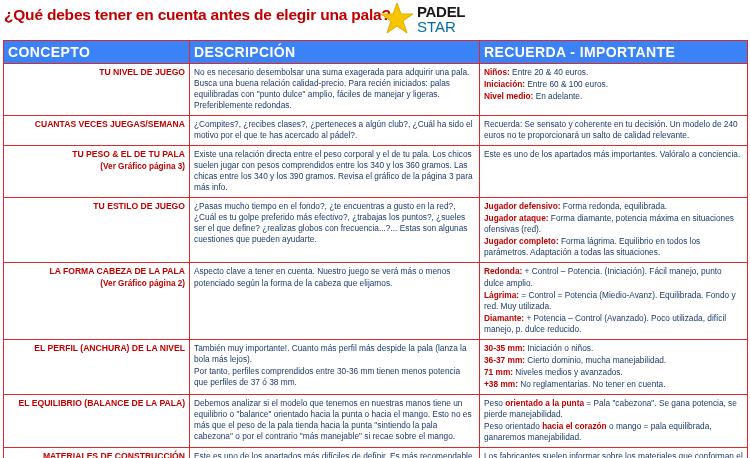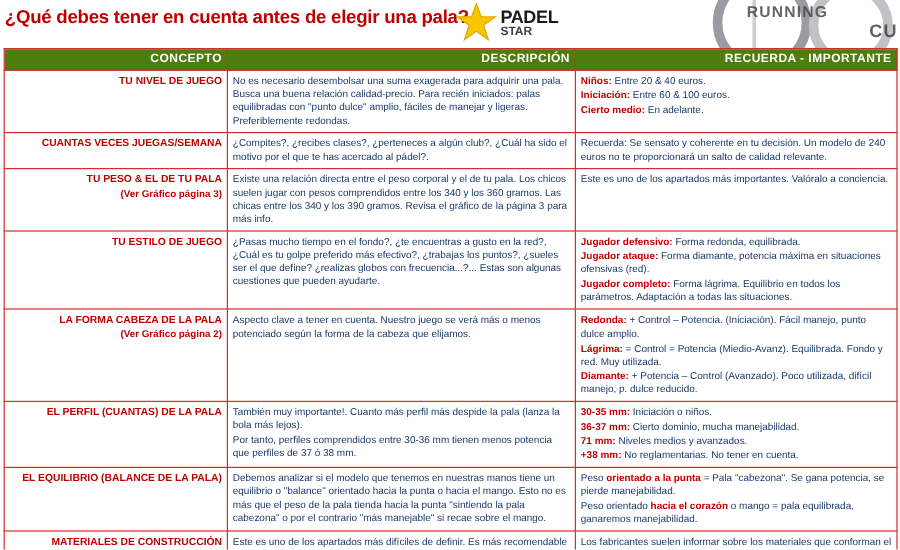--- a/index.html
+++ b/index.html
@@ -51,23 +51,23 @@
     flex-direction: column;
     line-height: 1.0;
   }
   .logo-text .l1 {
     font-size: 15px;
     font-weight: bold;
     color: #1a1a1a;
     letter-spacing: -0.3px;
   }
   .logo-text .l2 {
-    font-size: 10px;
-    font-weight: bold;
-    color: #404040;
+    font-size: 15px;
+    font-weight: normal;
+    color: #0369a1;
     letter-spacing: 0px;
   }
 
   
   .deco {
     position: absolute;
     right: 0;
     top: 0;
     width: 280px;
     height: 40px;
@@ -130,25 +130,25 @@
     margin: 0 3px;
     table-layout: fixed;
     background: #fff;
   }
   table.grid th, table.grid td {
     border: 1px solid #d92b2b;
     vertical-align: top;
     padding: 3px 4px;
   }
   thead th {
-    background: #4d7c0f;
+    background: #3b82f6;
     color: #ffffff;
-    font-size: 10px;
-    font-weight: bold;
-    text-align: right;
+    font-size: 14px;
+    font-weight: bold;
+    text-align: left;
     letter-spacing: 0.4px;
     padding: 3px 2px;
     border-color: #c00000;
   }
   .col-concept { width: 186px; }
   .col-desc    { width: 290px; }
   .col-rec     { width: 268px; }
 
   td.concept {
     text-align: right;
@@ -170,27 +170,20 @@
     line-height: 1.33;
   }
   td.desc p, td.rec p { margin: 0 0 1px 0; }
   .red { color: #c00000; font-weight: bold; text-align: right; }
 </style>
 </head>
 <body>
 
 <div class="header">
 
-  <div class="deco">
-    <div class="ring r1"></div>
-    <div class="ring r2"></div>
-    <div class="vstripe"></div>
-    <div class="word">RUNNING</div>
-    <div class="word2">CU</div>
-  </div>
 
   <div class="headline">¿Qué debes tener en cuenta antes de elegir una pala?</div>
 
   <div class="logo">
     <span class="logo-star">
       <svg width="34" height="34" viewBox="0 0 34 34">
         <polygon points="17,1 21,12 33,12 23,19 27,31 17,24 7,31 11,19 1,12 13,12" fill="#f7c600" stroke="#e2a900" stroke-width="1"></polygon>
       </svg>
     </span>
     <span class="logo-text">
@@ -217,21 +210,21 @@
   </thead>
   <tbody id="tbody">
       <tr>
         <td class="concept"><span>TU NIVEL DE JUEGO</span></td>
         <td class="desc">
           <p>No es necesario desembolsar una suma exagerada para adquirir una pala. Busca una buena relación calidad-precio. Para recién iniciados: palas equilibradas con "punto dulce" amplio, fáciles de manejar y ligeras. Preferiblemente redondas.</p>
         </td>
         <td class="rec">
           <p><span class="red">Niños:</span><span> Entre 20 &amp; 40 euros.</span></p>
           <p><span class="red">Iniciación:</span><span> Entre 60 &amp; 100 euros.</span></p>
-          <p><span class="red">Cierto medio:</span><span> En adelante.</span></p>
+          <p><span class="red">Nivel medio:</span><span> En adelante.</span></p>
         </td>
       </tr>
       <tr>
         <td class="concept"><span>CUANTAS VECES JUEGAS/SEMANA</span></td>
         <td class="desc">
           <p>¿Compites?, ¿recibes clases?, ¿perteneces a algún club?, ¿Cuál ha sido el motivo por el que te has acercado al pádel?.</p>
         </td>
         <td class="rec">
           <p><span>Recuerda: Se sensato y  coherente en tu decisión. Un modelo de 240 euros no te proporcionará un salto de calidad relevante.</span></p>
         </td>
@@ -261,21 +254,21 @@
         <td class="desc">
           <p>Aspecto clave a tener en cuenta. Nuestro juego se verá más o menos potenciado según la forma de la cabeza que elijamos.</p>
         </td>
         <td class="rec">
           <p><span class="red">Redonda:</span><span> + Control – Potencia. (Iniciación). Fácil manejo, punto dulce amplio.</span></p>
           <p><span class="red">Lágrima:</span><span> = Control = Potencia (Miedio-Avanz). Equilibrada. Fondo y red. Muy utilizada.</span></p>
           <p><span class="red">Diamante:</span><span> + Potencia – Control (Avanzado). Poco utilizada, difícil manejo, p. dulce reducido.</span></p>
         </td>
       </tr>
       <tr>
-        <td class="concept"><span>EL PERFIL (CUANTAS) DE LA PALA</span></td>
+        <td class="concept"><span>EL PERFIL (ANCHURA) DE LA NIVEL</span></td>
         <td class="desc">
           <p>También muy importante!. Cuanto más perfil más despide la pala (lanza la bola más lejos).</p>
           <p>Por tanto, perfiles comprendidos entre 30-36 mm tienen menos potencia que perfiles de 37 ó 38 mm.</p>
         </td>
         <td class="rec">
           <p><span class="red">30-35 mm:</span><span> Iniciación o niños.</span></p>
           <p><span class="red">36-37 mm:</span><span> Cierto dominio, mucha manejabilidad.</span></p>
           <p><span class="red">71 mm:</span><span> Niveles medios y avanzados.</span></p>
           <p><span class="red">+38 mm:</span><span> No reglamentarias. No tener en cuenta.</span></p>
         </td>

